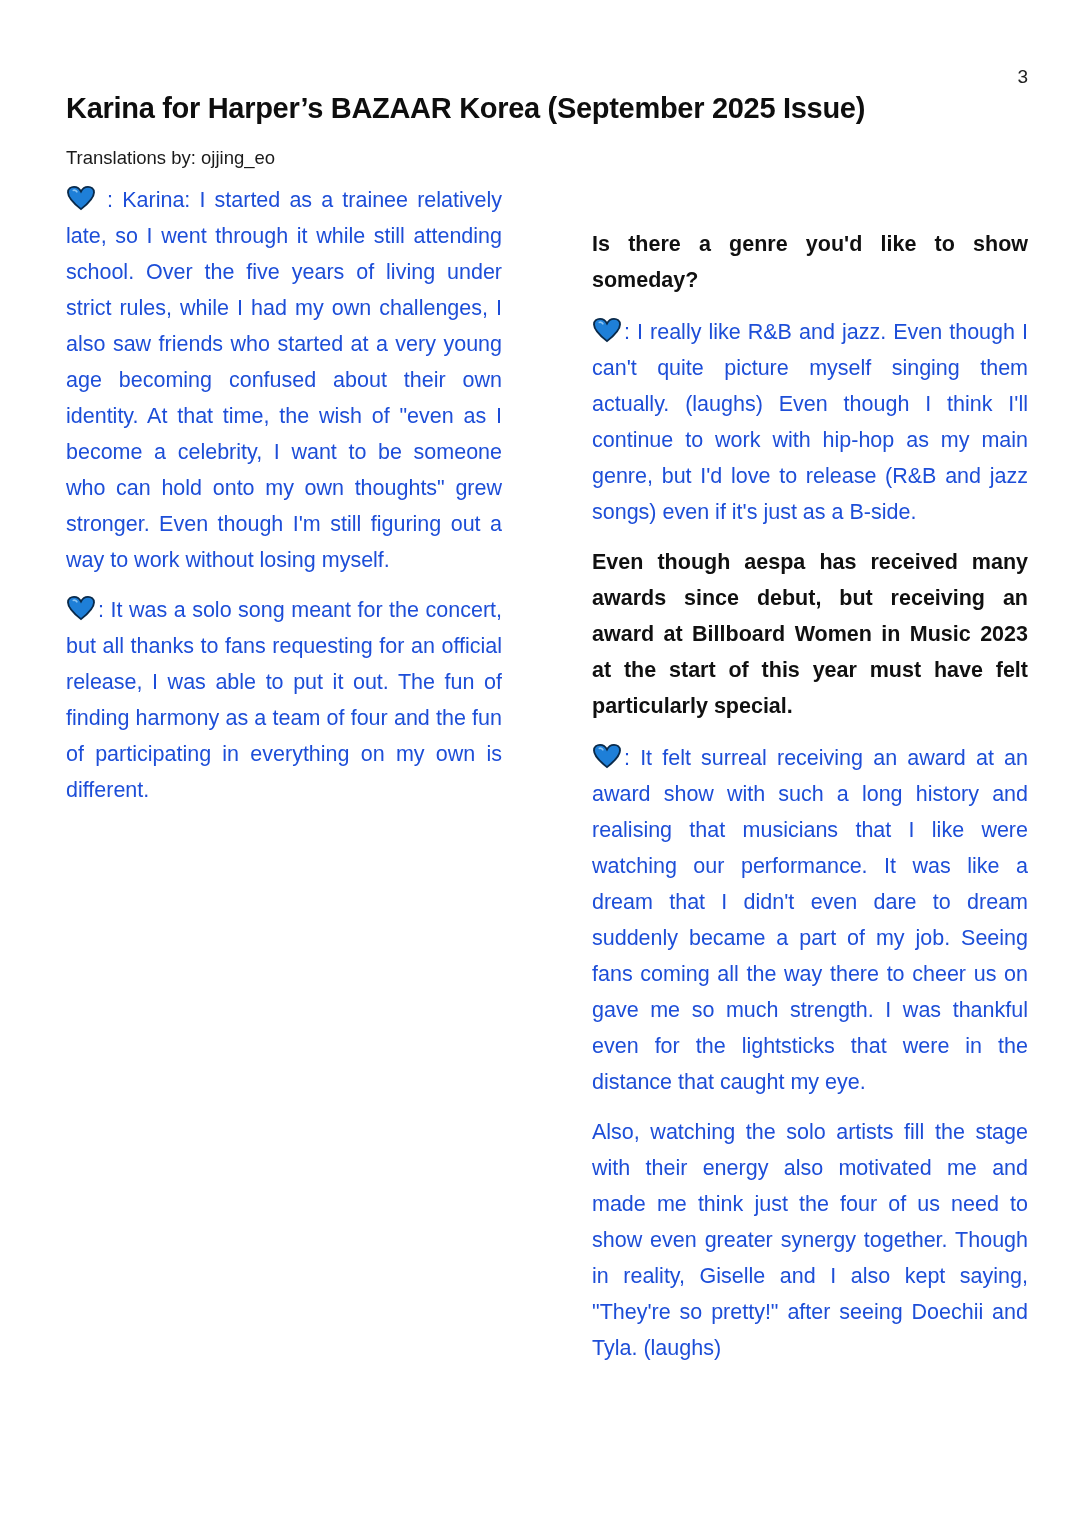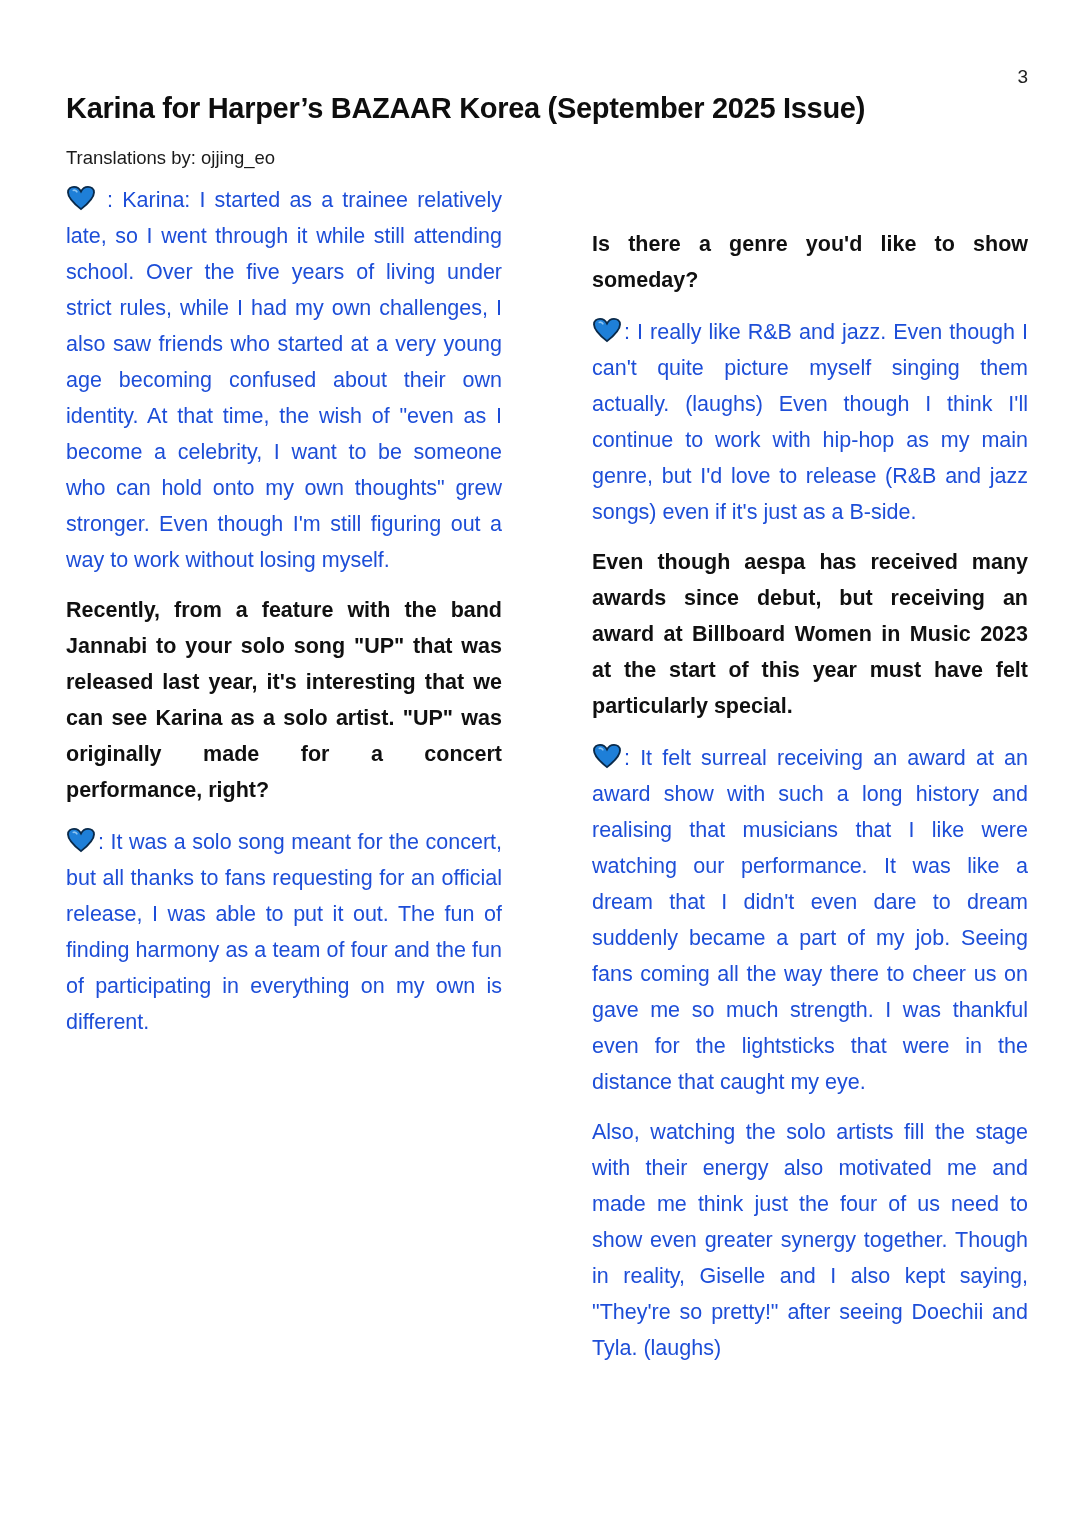--- a/index.html
+++ b/index.html
@@ -23,21 +23,20 @@
 <h1 class="title">Karina for Harper’s BAZAAR Korea (September 2025 Issue)</h1>
 <div class="credit">Translations by: ojjing_eo</div>
 
 <div class="col col-left">
   <p class="a">
     <svg class="heart" viewBox="0 0 32 28">
         <path d="M16 26 C6 18 2 13 2 8 C2 4 5 2 8.5 2 C12 2 14.5 4 16 7 C17.5 4 20 2 23.5 2 C27 2 30 4 30 8 C30 13 26 18 16 26 Z" fill="#1e7fd8" stroke="#0a2a4a" stroke-width="2"></path>
         <path d="M7 6 C9 5 11 6 12 8" stroke="#8cc4f2" stroke-width="1.6" fill="none"></path>
       </svg><span> : Karina: I started as a trainee relatively late, so I went through it while still attending school. Over the five years of living under strict rules, while I had my own challenges, I also saw friends who started at a very young age becoming confused about their own identity. At that time, the wish of "even as I become a celebrity, I want to be someone who can hold onto my own thoughts" grew stronger. Even though I'm still figuring out a way to work without losing myself.</span>
   </p>
-  <p class="q">Recently, from a feature with the band Jannabi to your solo song "UP" that was released last year, it's interesting that we can see Karina as a solo artist. "UP" was originally made for a concert performance, right?</p>
   <p class="a">
     <svg class="heart" viewBox="0 0 32 28">
         <path d="M16 26 C6 18 2 13 2 8 C2 4 5 2 8.5 2 C12 2 14.5 4 16 7 C17.5 4 20 2 23.5 2 C27 2 30 4 30 8 C30 13 26 18 16 26 Z" fill="#1e7fd8" stroke="#0a2a4a" stroke-width="2"></path>
         <path d="M7 6 C9 5 11 6 12 8" stroke="#8cc4f2" stroke-width="1.6" fill="none"></path>
       </svg><span>: It was a solo song meant for the concert, but all thanks to fans requesting for an official release, I was able to put it out. The fun of finding harmony as a team of four and the fun of participating in everything on my own is different.</span>
   </p>
 </div>
 
 <div class="col col-right">
   <p class="q">Is there a genre you'd like to show someday?</p>

